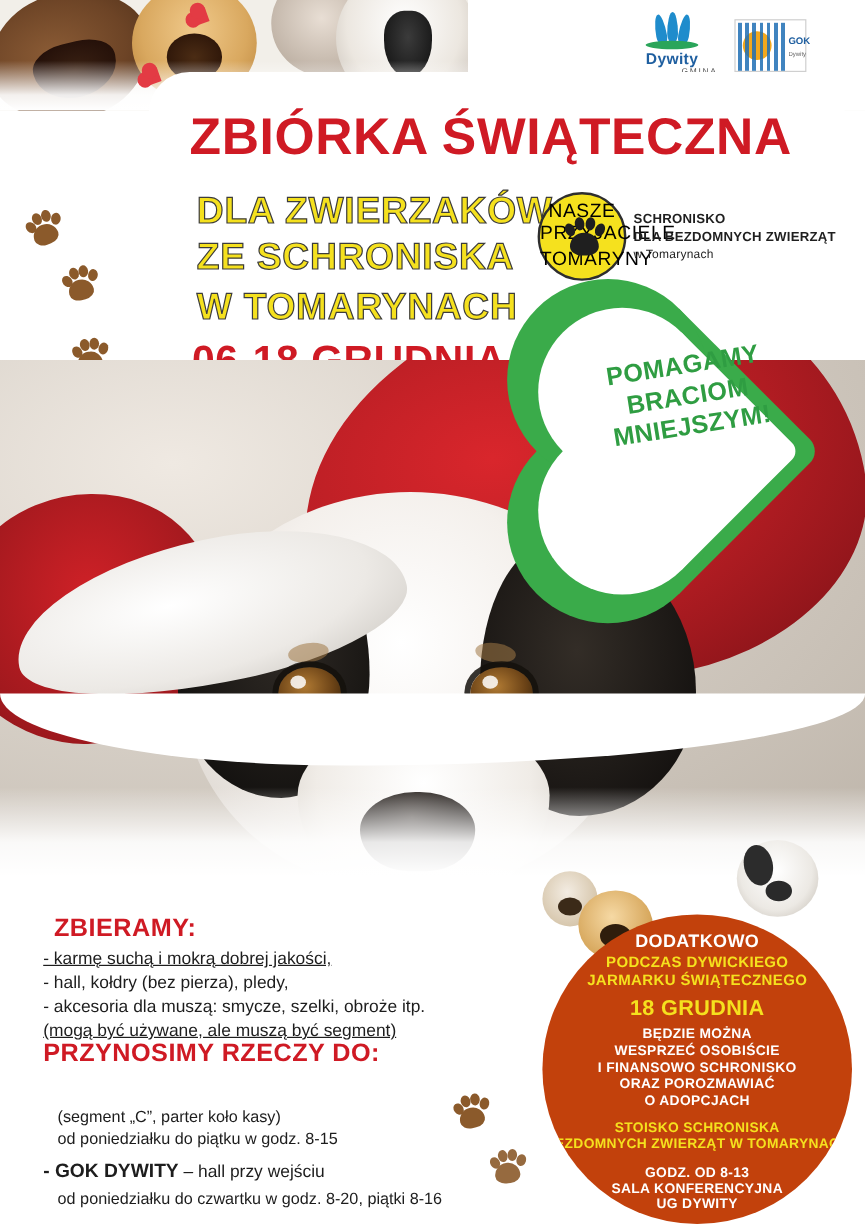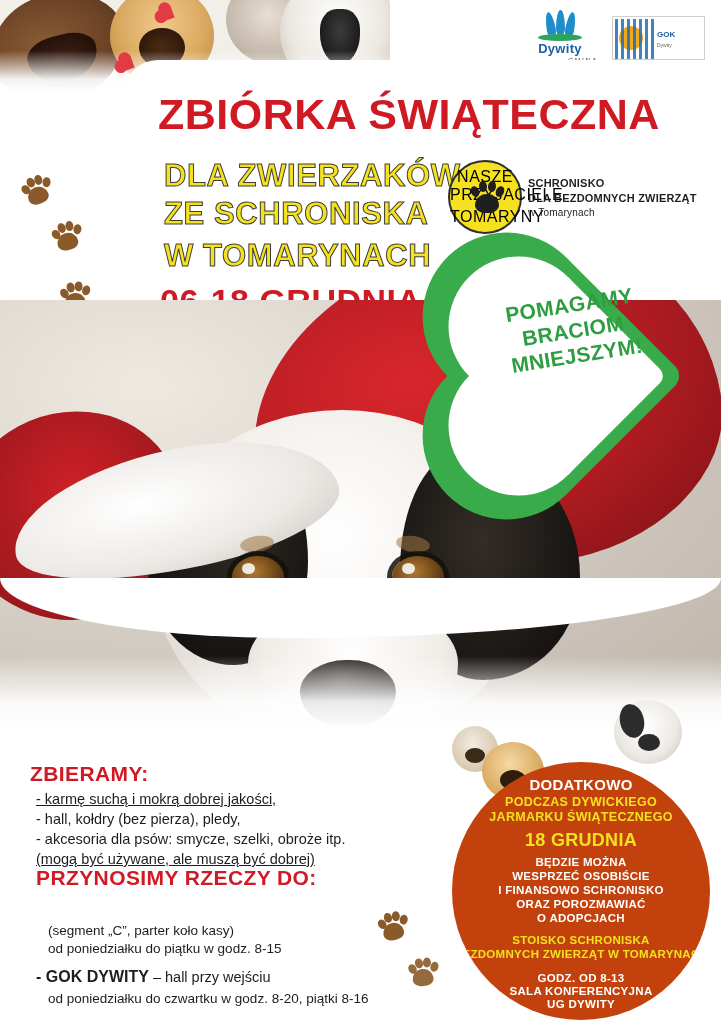--- a/index.html
+++ b/index.html
@@ -245,21 +245,21 @@
   .dywity-logo .name {
     font-size: 13px; font-weight: bold; color: #1f5fa0;
     letter-spacing: 0.3px; margin-top: 1px;
   }
   .dywity-logo .sub {
     font-size: 7px; color: #555; letter-spacing: 1.4px;
   }
   .gok-logo {
     position: absolute;
     left: 612px; top: 16px;
-    width: 93px; height: 44px;
+    width: 60px; height: 44px;
     border: 1px solid #cfcfcf;
     background: #fff;
     box-sizing: border-box;
   }
   .gok-logo .sun {
     position: absolute; left: 6px; top: 9px;
     width: 24px; height: 24px; border-radius: 50%;
     background: #f2a81d;
   }
   .gok-logo .bars {
@@ -440,21 +440,21 @@
   }
 
   
   .sec-head {
     position: absolute;
     color: #cf1a24;
     font-size: 21px;
     font-weight: bold;
     letter-spacing: 0.4px;
   }
-  .head-zbieramy { left: 30px; top: 762px; }
+  .head-zbieramy { left: 45px; top: 762px; }
   .head-przynosimy { left: 36px; top: 866px; }
 
   .bullet {
     position: absolute;
     left: 36px;
     font-size: 14.5px;
     color: #1d1d1d;
     line-height: 1.45;
     white-space: nowrap;
   }
@@ -670,22 +670,22 @@
     <div class="hb-text">
       <div>POMAGAMY</div>
       <div>BRACIOM</div>
       <div>MNIEJSZYM!</div>
     </div>
   </div>
 
   <div class="sec-head head-zbieramy">ZBIERAMY:</div>
   <div class="bullet b1">- karmę suchą i mokrą dobrej jakości,</div>
   <div class="bullet b2">- hall, kołdry (bez pierza), pledy,</div>
-  <div class="bullet b3">- akcesoria dla psów: smycze, szelki, obroże itp.</div>
-  <div class="bullet b4">(mogą być używane, ale muszą być dobrej)</div>
+  <div class="bullet b3">- akcesoria dla muszą: smycze, szelki, obroże itp.</div>
+  <div class="bullet b4">(mogą być używane, ale muszą być segment)</div>
 
   <div class="sec-head head-przynosimy">PRZYNOSIMY RZECZY DO:</div>
 
   <div class="sub s1">(segment „C”, parter koło kasy)</div>
   <div class="sub s2">od poniedziałku do piątku w godz. 8-15</div>
 
   <div class="place p2">
     <span>- GOK DYWITY</span><span class="thin"> – hall przy wejściu</span>
   </div>
   <div class="sub s3">od poniedziałku do czwartku w godz. 8-20, piątki 8-16</div>

